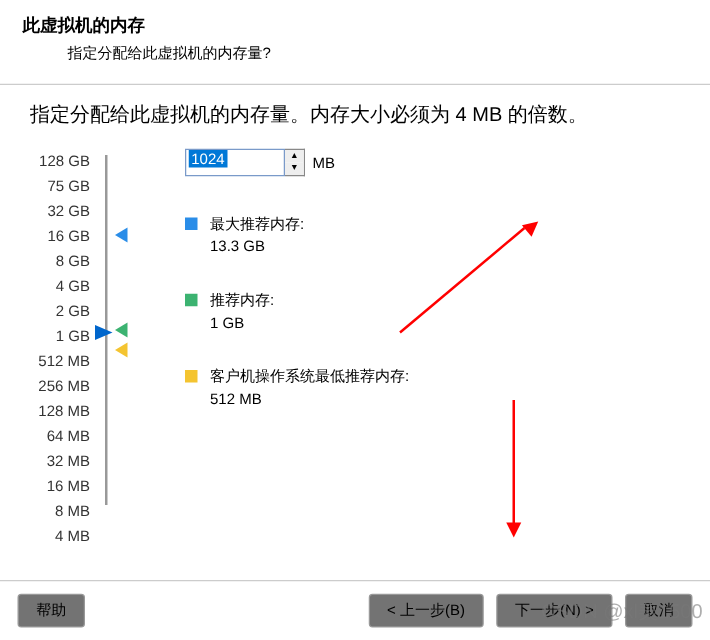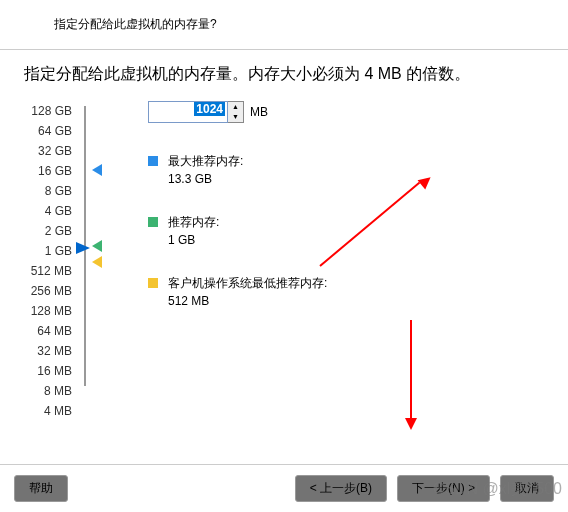--- a/index.html
+++ b/index.html
@@ -15,21 +15,21 @@
 .track-area { width: 40px; position: relative; }
 .track { position: absolute; left: 6px; top: 5px; width: 2px; height: 280px; background: #999; }
 .marker-blue { position: absolute; left: 14px; width: 0; height: 0; border-top: 6px solid transparent; border-bottom: 6px solid transparent; border-right: 10px solid #2a8de8; }
 .marker-darkblue { position: absolute; left: -2px; width: 0; height: 0; border-top: 6px solid transparent; border-bottom: 6px solid transparent; border-left: 14px solid #0066cc; }
 .marker-green { position: absolute; left: 14px; width: 0; height: 0; border-top: 6px solid transparent; border-bottom: 6px solid transparent; border-right: 10px solid #3cb371; }
 .marker-yellow { position: absolute; left: 14px; width: 0; height: 0; border-top: 6px solid transparent; border-bottom: 6px solid transparent; border-right: 10px solid #f4c430; }
 .right-panel { flex: 1; padding-left: 30px; position: relative; }
 .mem-row { display: flex; align-items: center; margin-bottom: 30px; }
 .mem-label { flex: 1; }
 .mem-input-wrap { display: flex; align-items: center; }
-.mem-input { width: 80px; height: 22px; border: 1px solid #7a9ac9; text-align: right; padding: 0 2px; font-size: 12px; font-weight: bold; }
+.mem-input { width: 80px; height: 22px; border: 1px solid #7a9ac9; text-align: left; padding: 0 2px; font-size: 12px; }
 .mem-input .sel { background: #0078d7; color: #fff; padding: 0 2px; }
 .spinner { width: 16px; display: flex; flex-direction: column; border: 1px solid #888; border-left: none; }
 .spinner div { height: 10px; font-size: 7px; text-align: center; line-height: 10px; background: #eee; cursor: pointer; }
 .unit { margin-left: 6px; }
 .info-block { display: flex; margin-bottom: 28px; }
 .square { width: 10px; height: 10px; margin-top: 3px; margin-right: 10px; }
 .sq-blue { background: #2a8de8; }
 .sq-green { background: #3cb371; }
 .sq-yellow { background: #f4c430; }
 .info-text div:first-child { margin-bottom: 2px; }
@@ -40,29 +40,30 @@
 .btn-bar { position: absolute; bottom: 10px; left: 0; right: 0; border-top: 1px solid #ccc; padding: 10px 14px 0 14px; display: flex; }
 .btn { border: 1px solid #999; background: #737373; padding: 4px 14px; font-size: 12px; border-radius: 3px; cursor: pointer; font-family: inherit; }
 .spacer { flex: 1; }
 .btn + .btn { margin-left: 10px; }
 .watermark { position: absolute; right: 6px; bottom: 12px; font-size: 16px; color: rgba(120,120,120,0.6); }
 </style>
 </head>
 <body>
 
 <div class="header">
+  <div class="title">此虚拟机的内存</div>
   <div class="subtitle">指定分配给此虚拟机的内存量?</div>
 </div>
 <div class="divider"></div>
 <div class="desc">指定分配给此虚拟机的内存量。内存大小必须为 4 MB 的倍数。</div>
 
 <div class="content">
   <div class="ticks">
     <div>128 GB</div>
-    <div>64 GB</div>
+    <div>75 GB</div>
     <div>32 GB</div>
     <div>16 GB</div>
     <div>8 GB</div>
     <div>4 GB</div>
     <div>2 GB</div>
     <div>1 GB</div>
     <div>512 MB</div>
     <div>256 MB</div>
     <div>128 MB</div>
     <div>64 MB</div>

